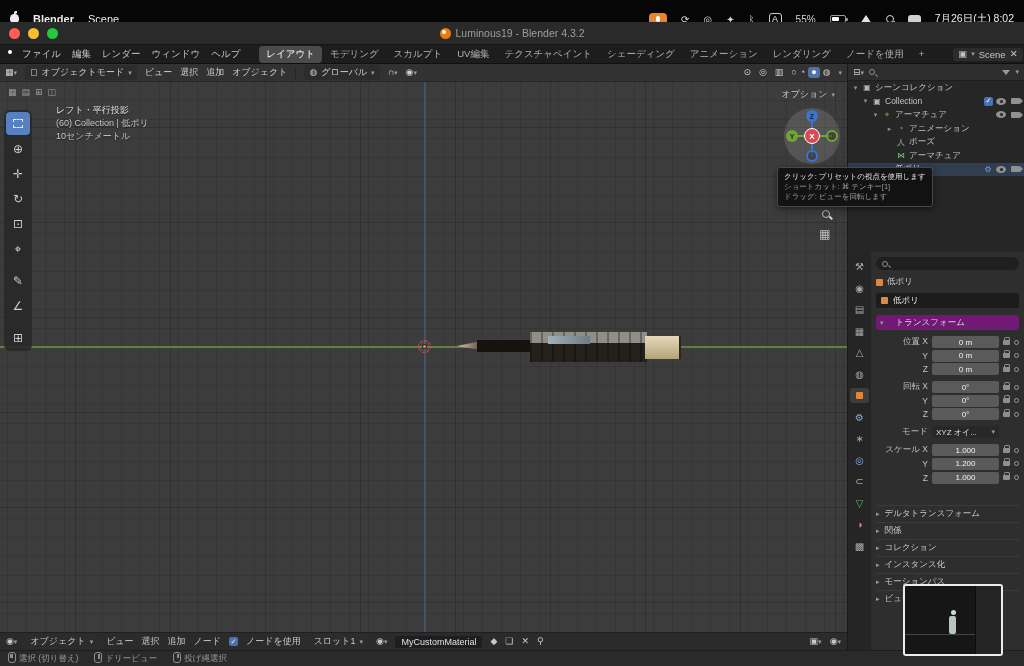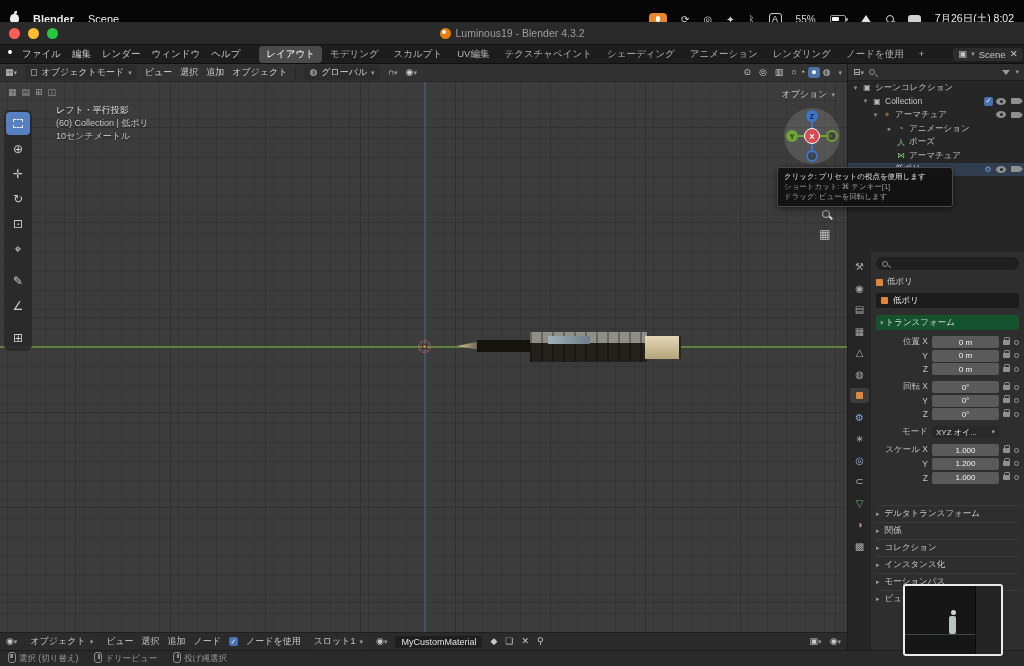--- a/index.html
+++ b/index.html
@@ -80,21 +80,21 @@
   .gizmo .bg{position:absolute;inset:0;border-radius:50%;background:rgba(255,255,255,0.13)}
   .gline{position:absolute;background:rgba(130,130,130,0.8)}
   .ball{position:absolute;width:12px;height:12px;border-radius:50%;font-size:7px;font-weight:bold;display:flex;align-items:center;justify-content:center}
   .bz{left:22px;top:2px;background:#3d74c9;color:#10213c}
   .bzn{left:22px;top:42px;background:rgba(44,50,60,0.5);border:2px solid #3d74c9}
   .by{left:2px;top:22px;background:#71a437;color:#1c2a0c}
   .byn{left:42px;top:22px;background:rgba(44,55,40,0.5);border:2px solid #71a437}
   .bx{left:20px;top:20px;width:16px;height:16px;background:#d94b52;border:1.5px solid #fff;color:#fff;font-size:8px}
   .navico{position:absolute;color:#bdbdbd}
   
-  .tooltip{left:777px;top:167px;width:176px;background:rgba(18,18,18,0.96);border:1px solid #484848;border-radius:3px;
+  .tooltip{left:777px;top:167px;width:156px;background:rgba(18,18,18,0.96);border:1px solid #484848;border-radius:3px;
            padding:4px 6px;font-size:7.5px;line-height:10px;z-index:60;color:#9e9e9e;box-shadow:0 2px 6px rgba(0,0,0,0.5)}
   .tooltip .t1{color:#e6e6e6}
   
   .model{position:absolute;left:455px;top:246px;width:228px;height:36px}
   .mpart{position:absolute}
   .m1{left:2px;top:13px;width:24px;height:9px;background:linear-gradient(90deg,#d9c8a6,#5a5042);clip-path:polygon(0 55%,100% 0,100% 100%)}
   .m2{left:22px;top:12px;width:56px;height:12px;background:#16130f}
   .m3{left:75px;top:4px;width:117px;height:30px;background:linear-gradient(180deg,#8f8e87 0 38%,#24211c 38% 100%)}
   .m3::before{content:"";position:absolute;inset:0;background:repeating-linear-gradient(90deg,rgba(0,0,0,0.28) 0 2px,transparent 2px 11px)}
   .m3::after{content:"";position:absolute;left:18px;top:4px;width:42px;height:8px;background:linear-gradient(90deg,#9fb0b6,#6d7d88)}
@@ -118,21 +118,21 @@
   .ptabs{width:23px;background:#252525;display:flex;flex-direction:column;align-items:center;padding-top:7px;gap:6.5px;font-size:10px;color:#a8a8a8}
   .ptab{width:19px;height:15px;display:flex;align-items:center;justify-content:center;border-radius:3px}
   .ptab.active{background:#3d3d3d}
   .pmain{flex:1;padding:5px 5px 0 5px;font-size:8.5px;overflow:hidden}
   .psearch{height:13px;background:#1f1f1f;border-radius:7px;display:flex;align-items:center;gap:4px;padding:0 6px}
   .pmag{width:6px;height:6px;border:1.2px solid #8f8f8f;border-radius:50%;position:relative;display:inline-block}
   .pmag::after{content:"";position:absolute;left:4.5px;top:4.5px;width:3px;height:1.2px;background:#8f8f8f;transform:rotate(45deg)}
   .pcrumb{margin-top:6px;display:flex;align-items:center;gap:4px;color:#cecece}
   .osq{width:7px;height:7px;background:#e0873c;border-radius:1px;display:inline-block}
   .pname{margin-top:5px;height:15px;background:#1c1c1c;border-radius:3px;display:flex;align-items:center;gap:5px;padding:0 5px;color:#e8e8e8}
-  .phead{margin-top:7px;height:15px;background:#14532d;border-radius:3px;display:flex;align-items:center;gap:2px;padding:0 4px;color:#dedede}
+  .phead{margin-top:7px;height:15px;background:#701a75;border-radius:3px;display:flex;align-items:center;gap:12px;padding:0 4px;color:#dedede}
   .prow{display:flex;align-items:center;gap:4px;margin-top:1.6px}
   .grp{margin-top:6px}
   .plbl{width:52px;text-align:right;color:#c2c2c2;white-space:nowrap}
   .pfield{flex:1;height:12px;background:#5a5a5a;border-radius:2px;color:#f4f4f4;display:flex;align-items:center;justify-content:center;font-size:8px}
   .pdrop{flex:1;height:12px;background:#282828;border-radius:2px;color:#dedede;display:flex;align-items:center;gap:3px;padding:0 4px;font-size:8px}
   .pdrop .fx{flex:1}
   .i-lock{width:7px;height:5px;background:#8f8f8f;border-radius:1px;position:relative;display:inline-block}
   .i-lock::before{content:"";position:absolute;top:-3px;left:1px;width:4px;height:3px;border:1px solid #8f8f8f;border-bottom:none;border-radius:2px 2px 0 0}
   .pdot{width:5px;height:5px;border:1px solid #999;border-radius:50%;display:inline-block}
   .psec{height:17px;border-top:1px solid #3a3a3a;display:flex;align-items:center;gap:5px;color:#cbcbcb}

